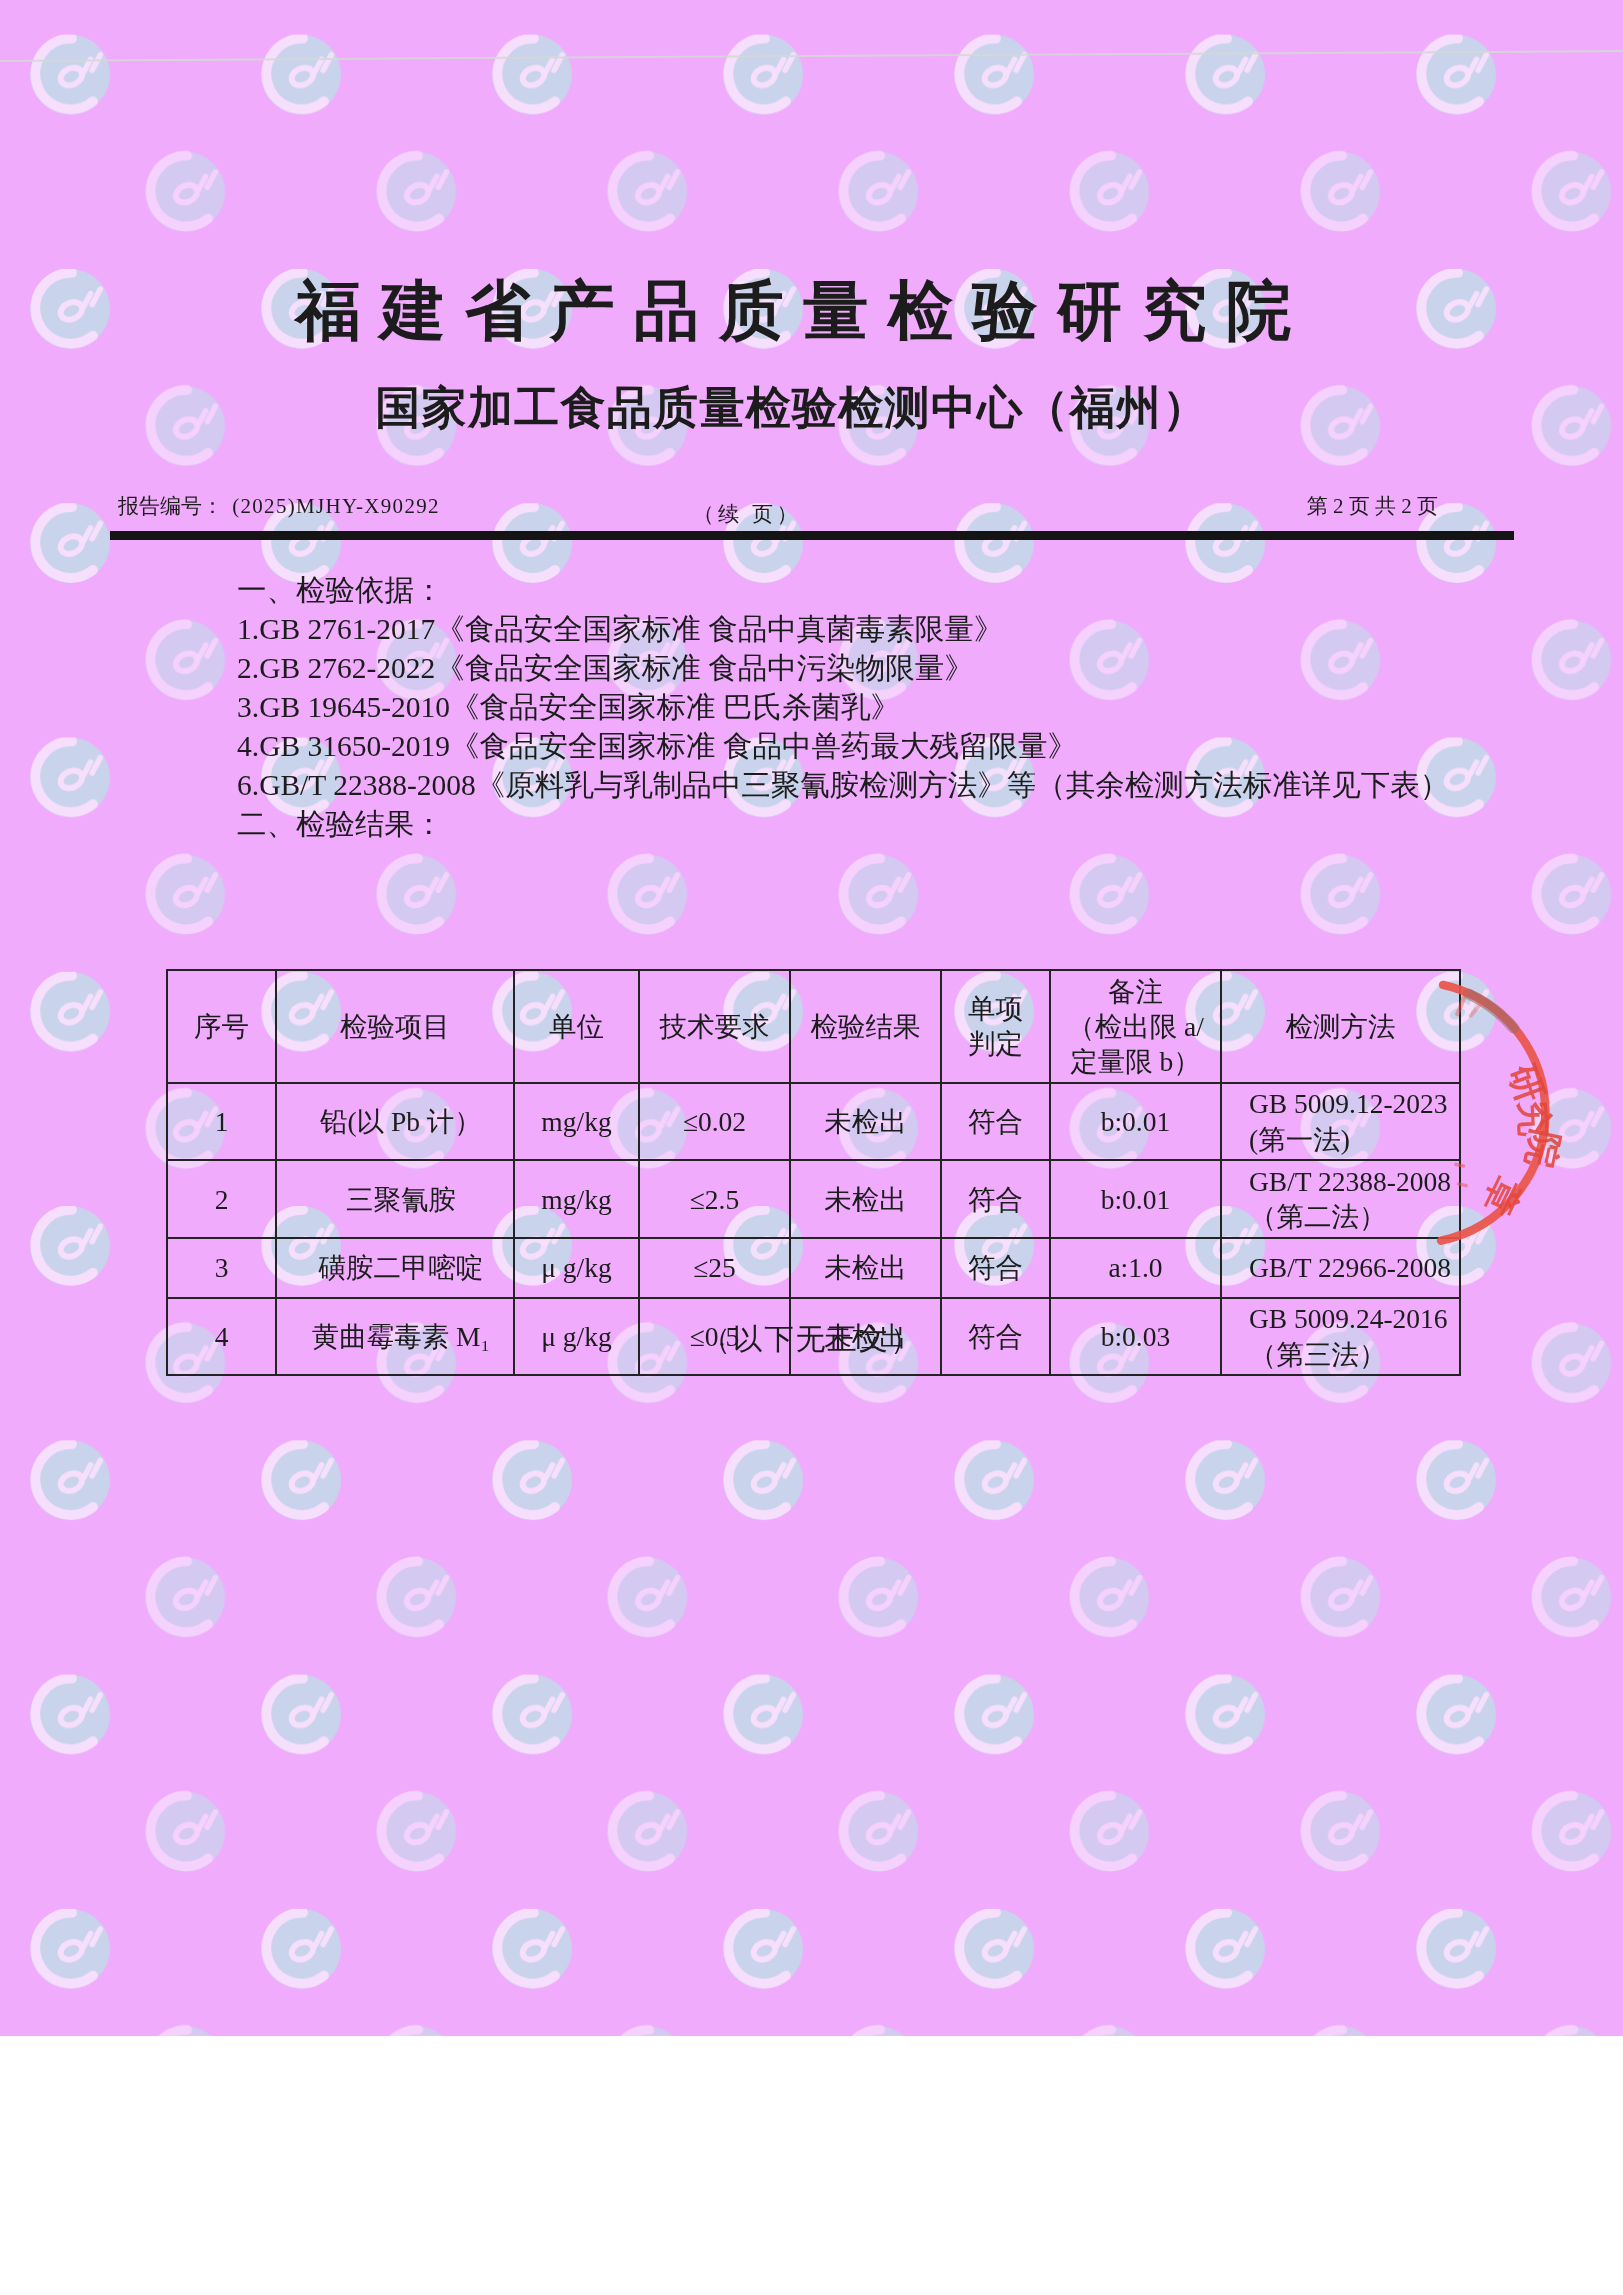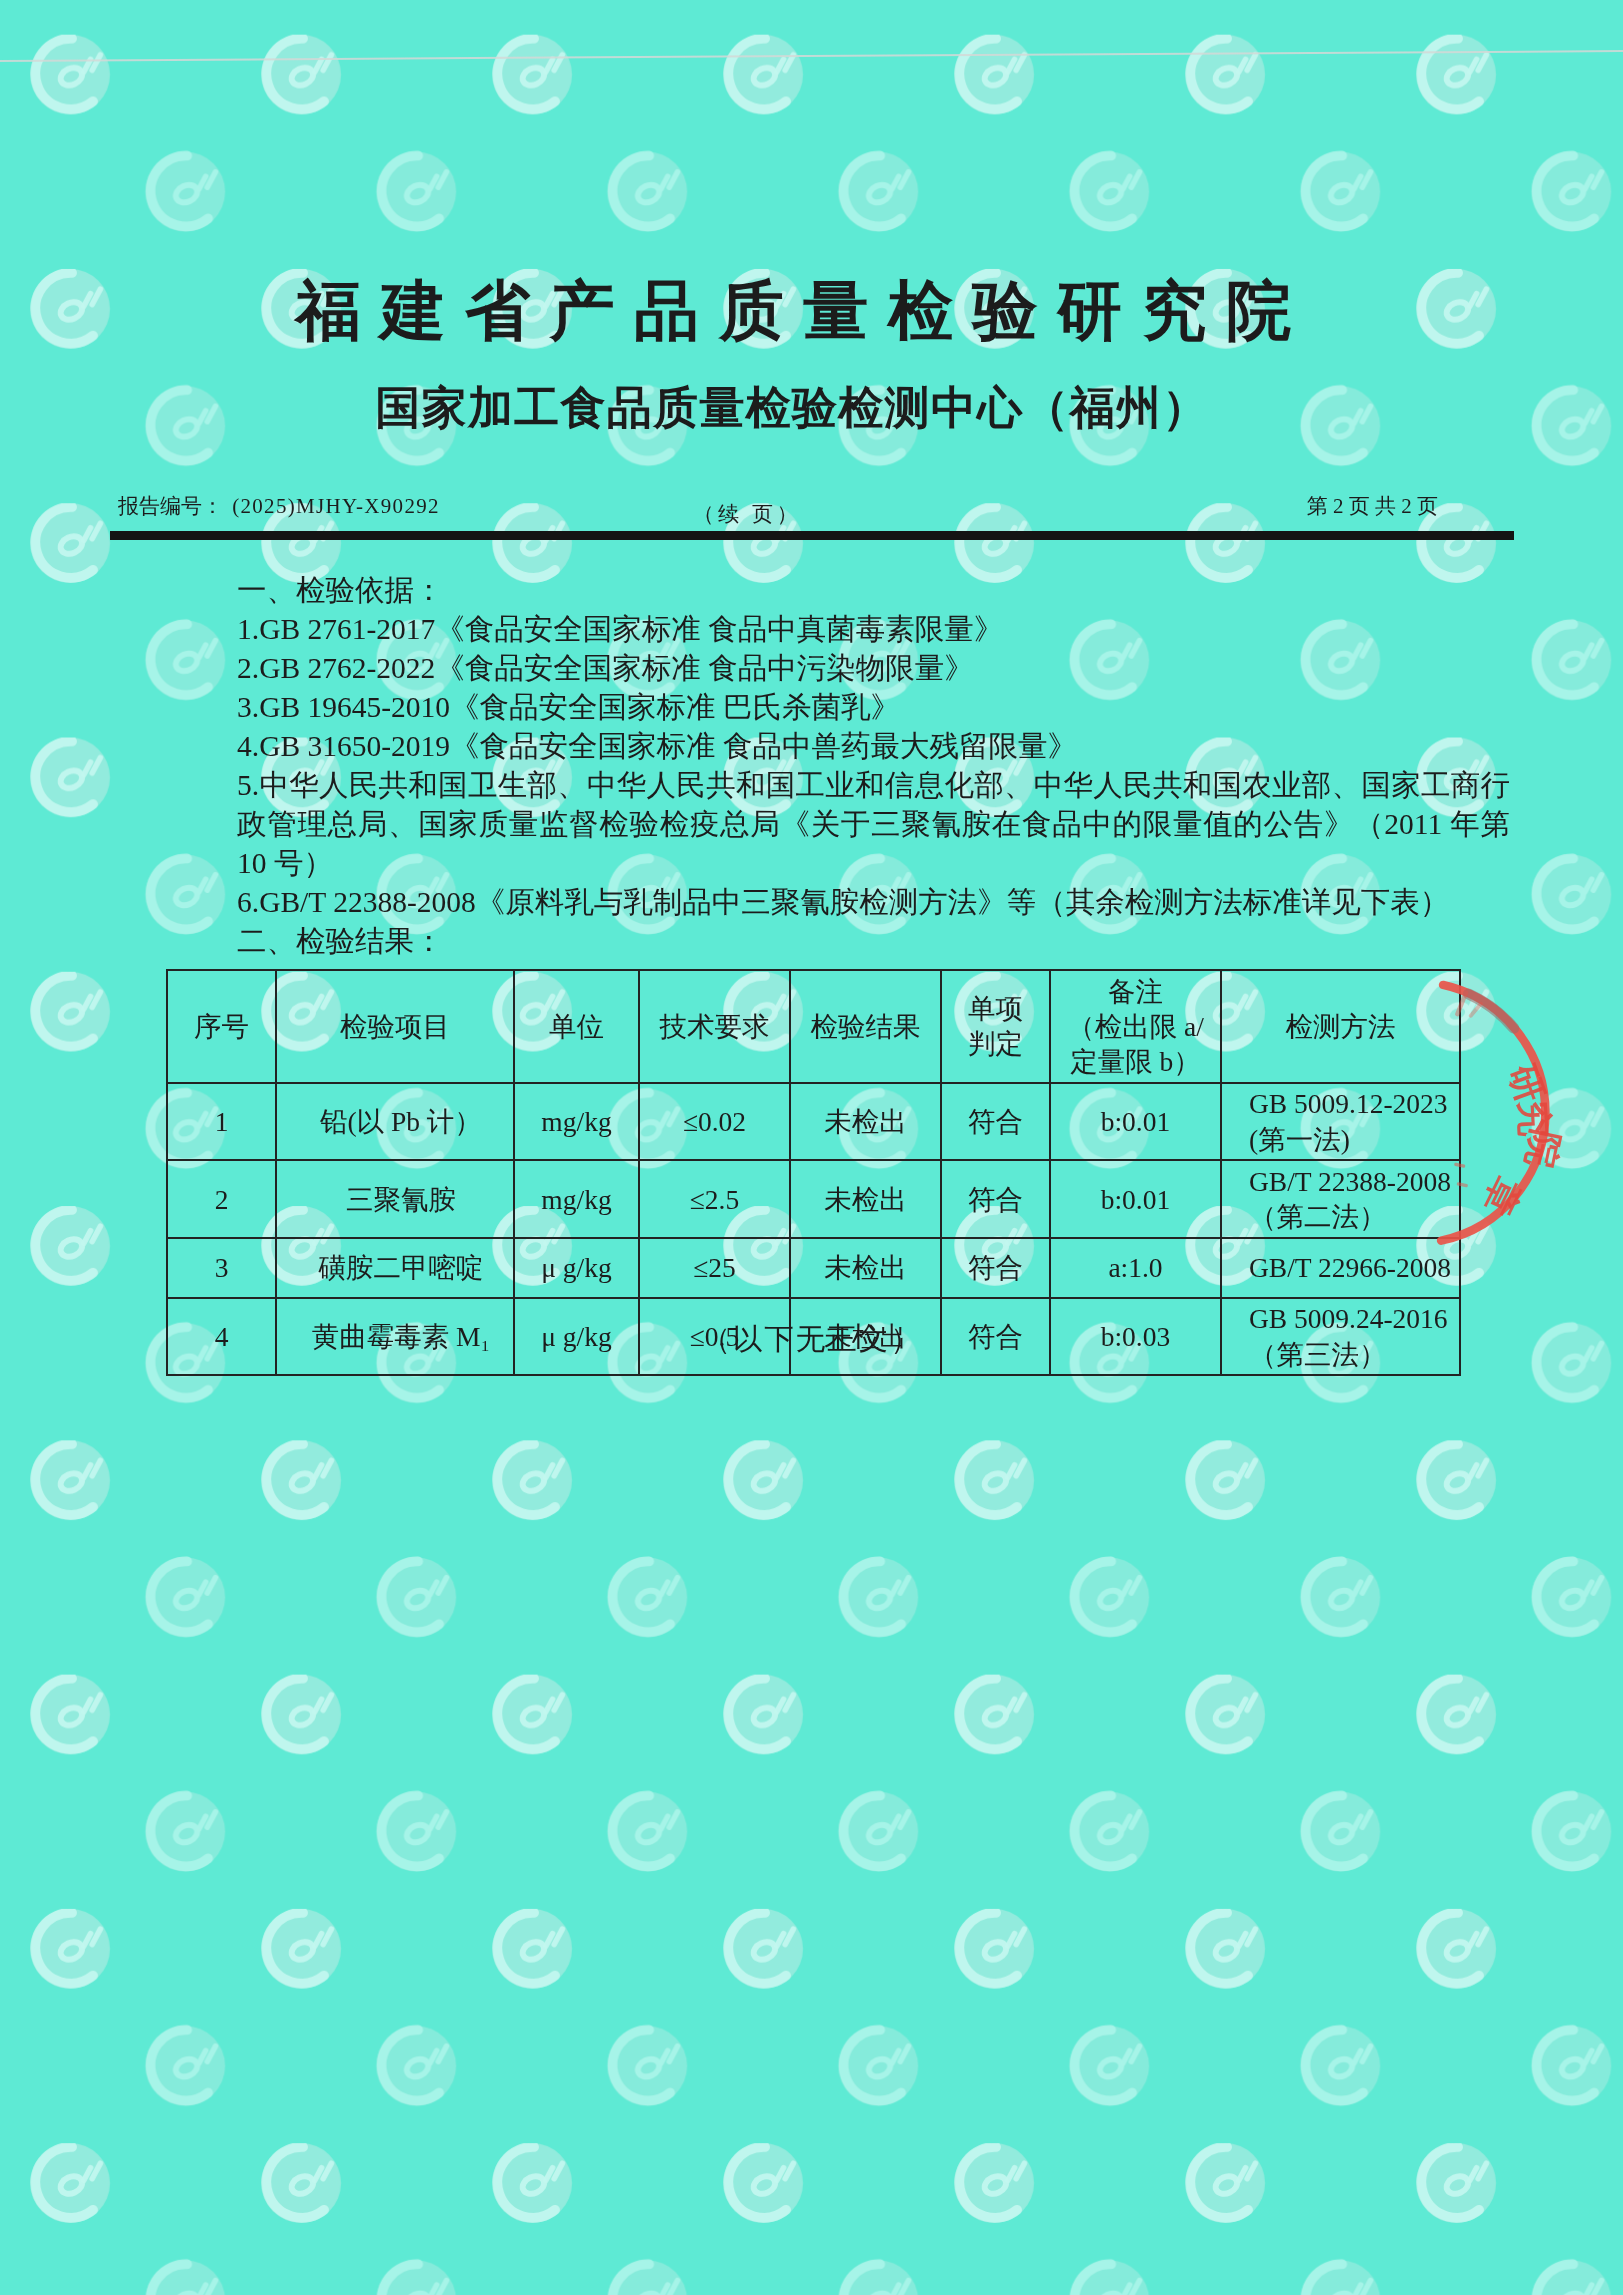--- a/index.html
+++ b/index.html
@@ -1,19 +1,19 @@
 <!DOCTYPE html>
 <html style="font-size:10.5px"><head>
 <meta charset="utf-8">
 <style>
   html,body{margin:0;padding:0;}
   .page{
     position:relative;
-    width:1623px;height:2295px;
-    background:#5eead4;
+    width:1623px;height:2036px;
+    background:#f0abfc;
     font-family:"Liberation Serif","DejaVu Serif",serif;
     color:#1c1c1c;
     overflow:hidden;
   }
   .layer{position:absolute;left:0;top:0;}
   .wm-svg{z-index:0;}
   .content{position:absolute;left:0;top:0;width:100%;height:100%;z-index:1;}
   .scan-edge{
     position:absolute;top:55px;left:0;width:1623px;height:2px;
     background:#d3d8d6;transform:rotate(-0.35deg);opacity:.85;
@@ -112,21 +112,20 @@
 
     <div class="rule"></div>
 
     <div class="basis">
       <p>一、检验依据：</p>
       <div id="basis-list">
           <p>1.GB 2761-2017《食品安全国家标准 食品中真菌毒素限量》</p>
           <p>2.GB 2762-2022《食品安全国家标准 食品中污染物限量》</p>
           <p>3.GB 19645-2010《食品安全国家标准 巴氏杀菌乳》</p>
           <p>4.GB 31650-2019《食品安全国家标准 食品中兽药最大残留限量》</p>
-          <p>5.中华人民共和国卫生部、中华人民共和国工业和信息化部、中华人民共和国农业部、国家工商行政管理总局、国家质量监督检验检疫总局《关于三聚氰胺在食品中的限量值的公告》（2011 年第 10 号）</p>
           <p>6.GB/T 22388-2008《原料乳与乳制品中三聚氰胺检测方法》等（其余检测方法标准详见下表）</p>
         </div>
       <p>二、检验结果：</p>
     </div>
 
     <table class="results-table">
       <colgroup>
         <col style="width:109px">
           <col style="width:238px">
           <col style="width:125px">

